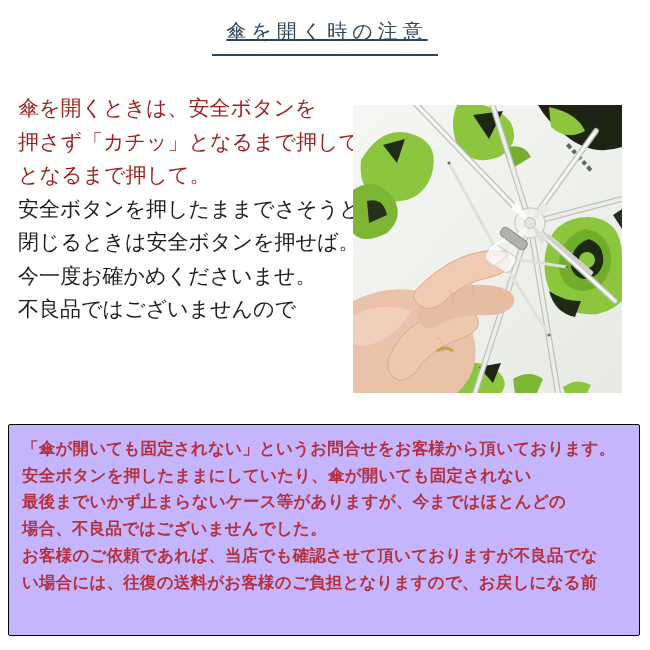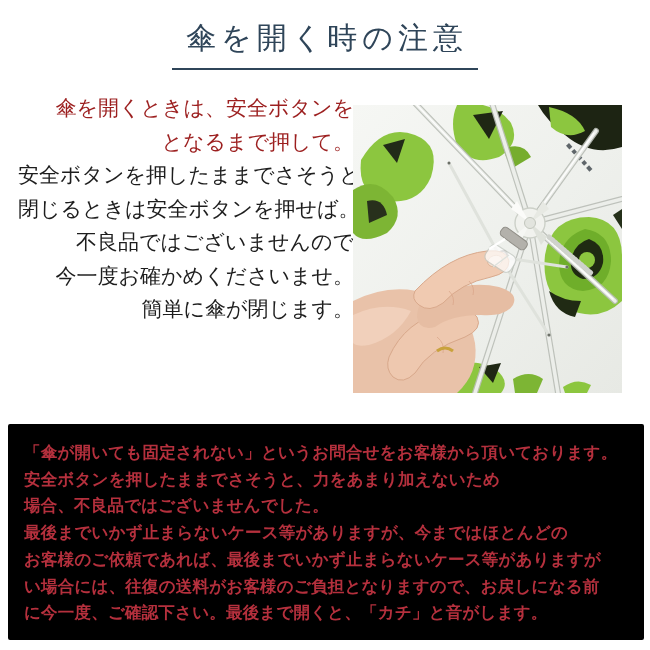--- a/index.html
+++ b/index.html
@@ -4,61 +4,62 @@
 <style>
   html,body{margin:0;padding:0;}
   body{
     width:650px;height:650px;background:#ffffff;position:relative;overflow:hidden;
     font-family:"Liberation Serif","DejaVu Serif",serif;
   }
   .page{position:absolute;inset:0;}
   
   .title-wrap{position:absolute;top:18px;left:0;width:650px;text-align:center;}
   .title{
-    display:inline-block;margin:0;font-size:30px;font-weight:500;
+    display:inline-block;margin:0;font-size:20px;font-weight:500;
     letter-spacing:5px;color:#2f4559;padding:0 10px 9px 14px;
     border-bottom:2px solid #2f4559;
-  }
-  
-  .instructions{position:absolute;left:18px;top:92px;width:336px;text-align:right;}
+    text-decoration:underline;
+  }
+  
+  .instructions{position:absolute;left:18px;top:92px;width:336px;}
   .iline{margin:0;font-size:21px;line-height:33.5px;white-space:nowrap;}
   .iline.red{color:#9c1f1f;}
   .iline.black{color:#1d1d1d;}
   
   .photo{position:absolute;left:353px;top:105px;width:269px;height:288px;margin:0;}
   .photo svg{display:block;width:100%;height:100%;}
   
   .notice{
     position:absolute;left:8px;top:424px;width:604px;height:186px;
-    border:3px solid #000000;border-radius:2px;background:#000000;
+    border:1px solid #000000;border-radius:2px;background:#c4b5fd;
     padding:12px 13px 12px 13px;
-    font-family:Liberation Sans, sans-serif;
+    font-family:Liberation Mono, monospace;
   }
   .nline{
     margin:0;font-size:16.5px;font-weight:bold;line-height:26.7px;
     color:#b5303d;white-space:nowrap;letter-spacing:0.2px;
   }
 </style>
 </head>
 <body>
 
 <div class="page">
 
   <header class="title-wrap">
     <h1 class="title">傘を開く時の注意</h1>
   </header>
 
   <section class="instructions">
     <p class="iline red">傘を開くときは、安全ボタンを</p>
+    <p class="iline red">押さず「カチッ」となるまで押して</p>
     <p class="iline red">となるまで押して。</p>
     <p class="iline black">安全ボタンを押したままでさそうと</p>
     <p class="iline black">閉じるときは安全ボタンを押せば。</p>
+    <p class="iline black">今一度お確かめくださいませ。</p>
     <p class="iline black">不良品ではございませんので</p>
-    <p class="iline black">今一度お確かめくださいませ。</p>
-    <p class="iline black">簡単に傘が閉じます。</p>
   </section>
 
   <figure class="photo">
     <svg viewBox="0 0 269 288" preserveAspectRatio="none">
       <defs>
         <linearGradient id="bg" x1="0" y1="0" x2="1" y2="1">
           <stop offset="0" stop-color="#f6f7f4"></stop>
           <stop offset="0.55" stop-color="#eef0ec"></stop>
           <stop offset="1" stop-color="#e7e9e4"></stop>
         </linearGradient>
@@ -189,21 +190,20 @@
       <g>
         <rect x="-13" y="-9" width="30" height="19" rx="6" transform="translate(146,152) rotate(33)" fill="#ffffff" opacity="0.72" stroke="#c3c8c2" stroke-width="1.2"></rect>
         <path d="M136,144 L152,134" stroke="#ffffff" stroke-width="2.4" opacity="0.95" fill="none"></path>
         <path d="M140,162 L156,150" stroke="#dde1dc" stroke-width="1.4" fill="none"></path>
       </g>
     </svg>
   </figure>
 
   <aside class="notice">
     <p class="nline">「傘が開いても固定されない」というお問合せをお客様から頂いております。</p>
-    <p class="nline">安全ボタンを押したままでさそうと、力をあまり加えないため</p>
+    <p class="nline">安全ボタンを押したままにしていたり、傘が開いても固定されない</p>
+    <p class="nline">最後までいかず止まらないケース等がありますが、今まではほとんどの</p>
     <p class="nline">場合、不良品ではございませんでした。</p>
-    <p class="nline">最後までいかず止まらないケース等がありますが、今まではほとんどの</p>
-    <p class="nline">お客様のご依頼であれば、最後までいかず止まらないケース等がありますが</p>
+    <p class="nline">お客様のご依頼であれば、当店でも確認させて頂いておりますが不良品でな</p>
     <p class="nline">い場合には、往復の送料がお客様のご負担となりますので、お戻しになる前</p>
-    <p class="nline">に今一度、ご確認下さい。最後まで開くと、「カチ」と音がします。</p>
   </aside>
 
 </div>
 
 </body></html>

